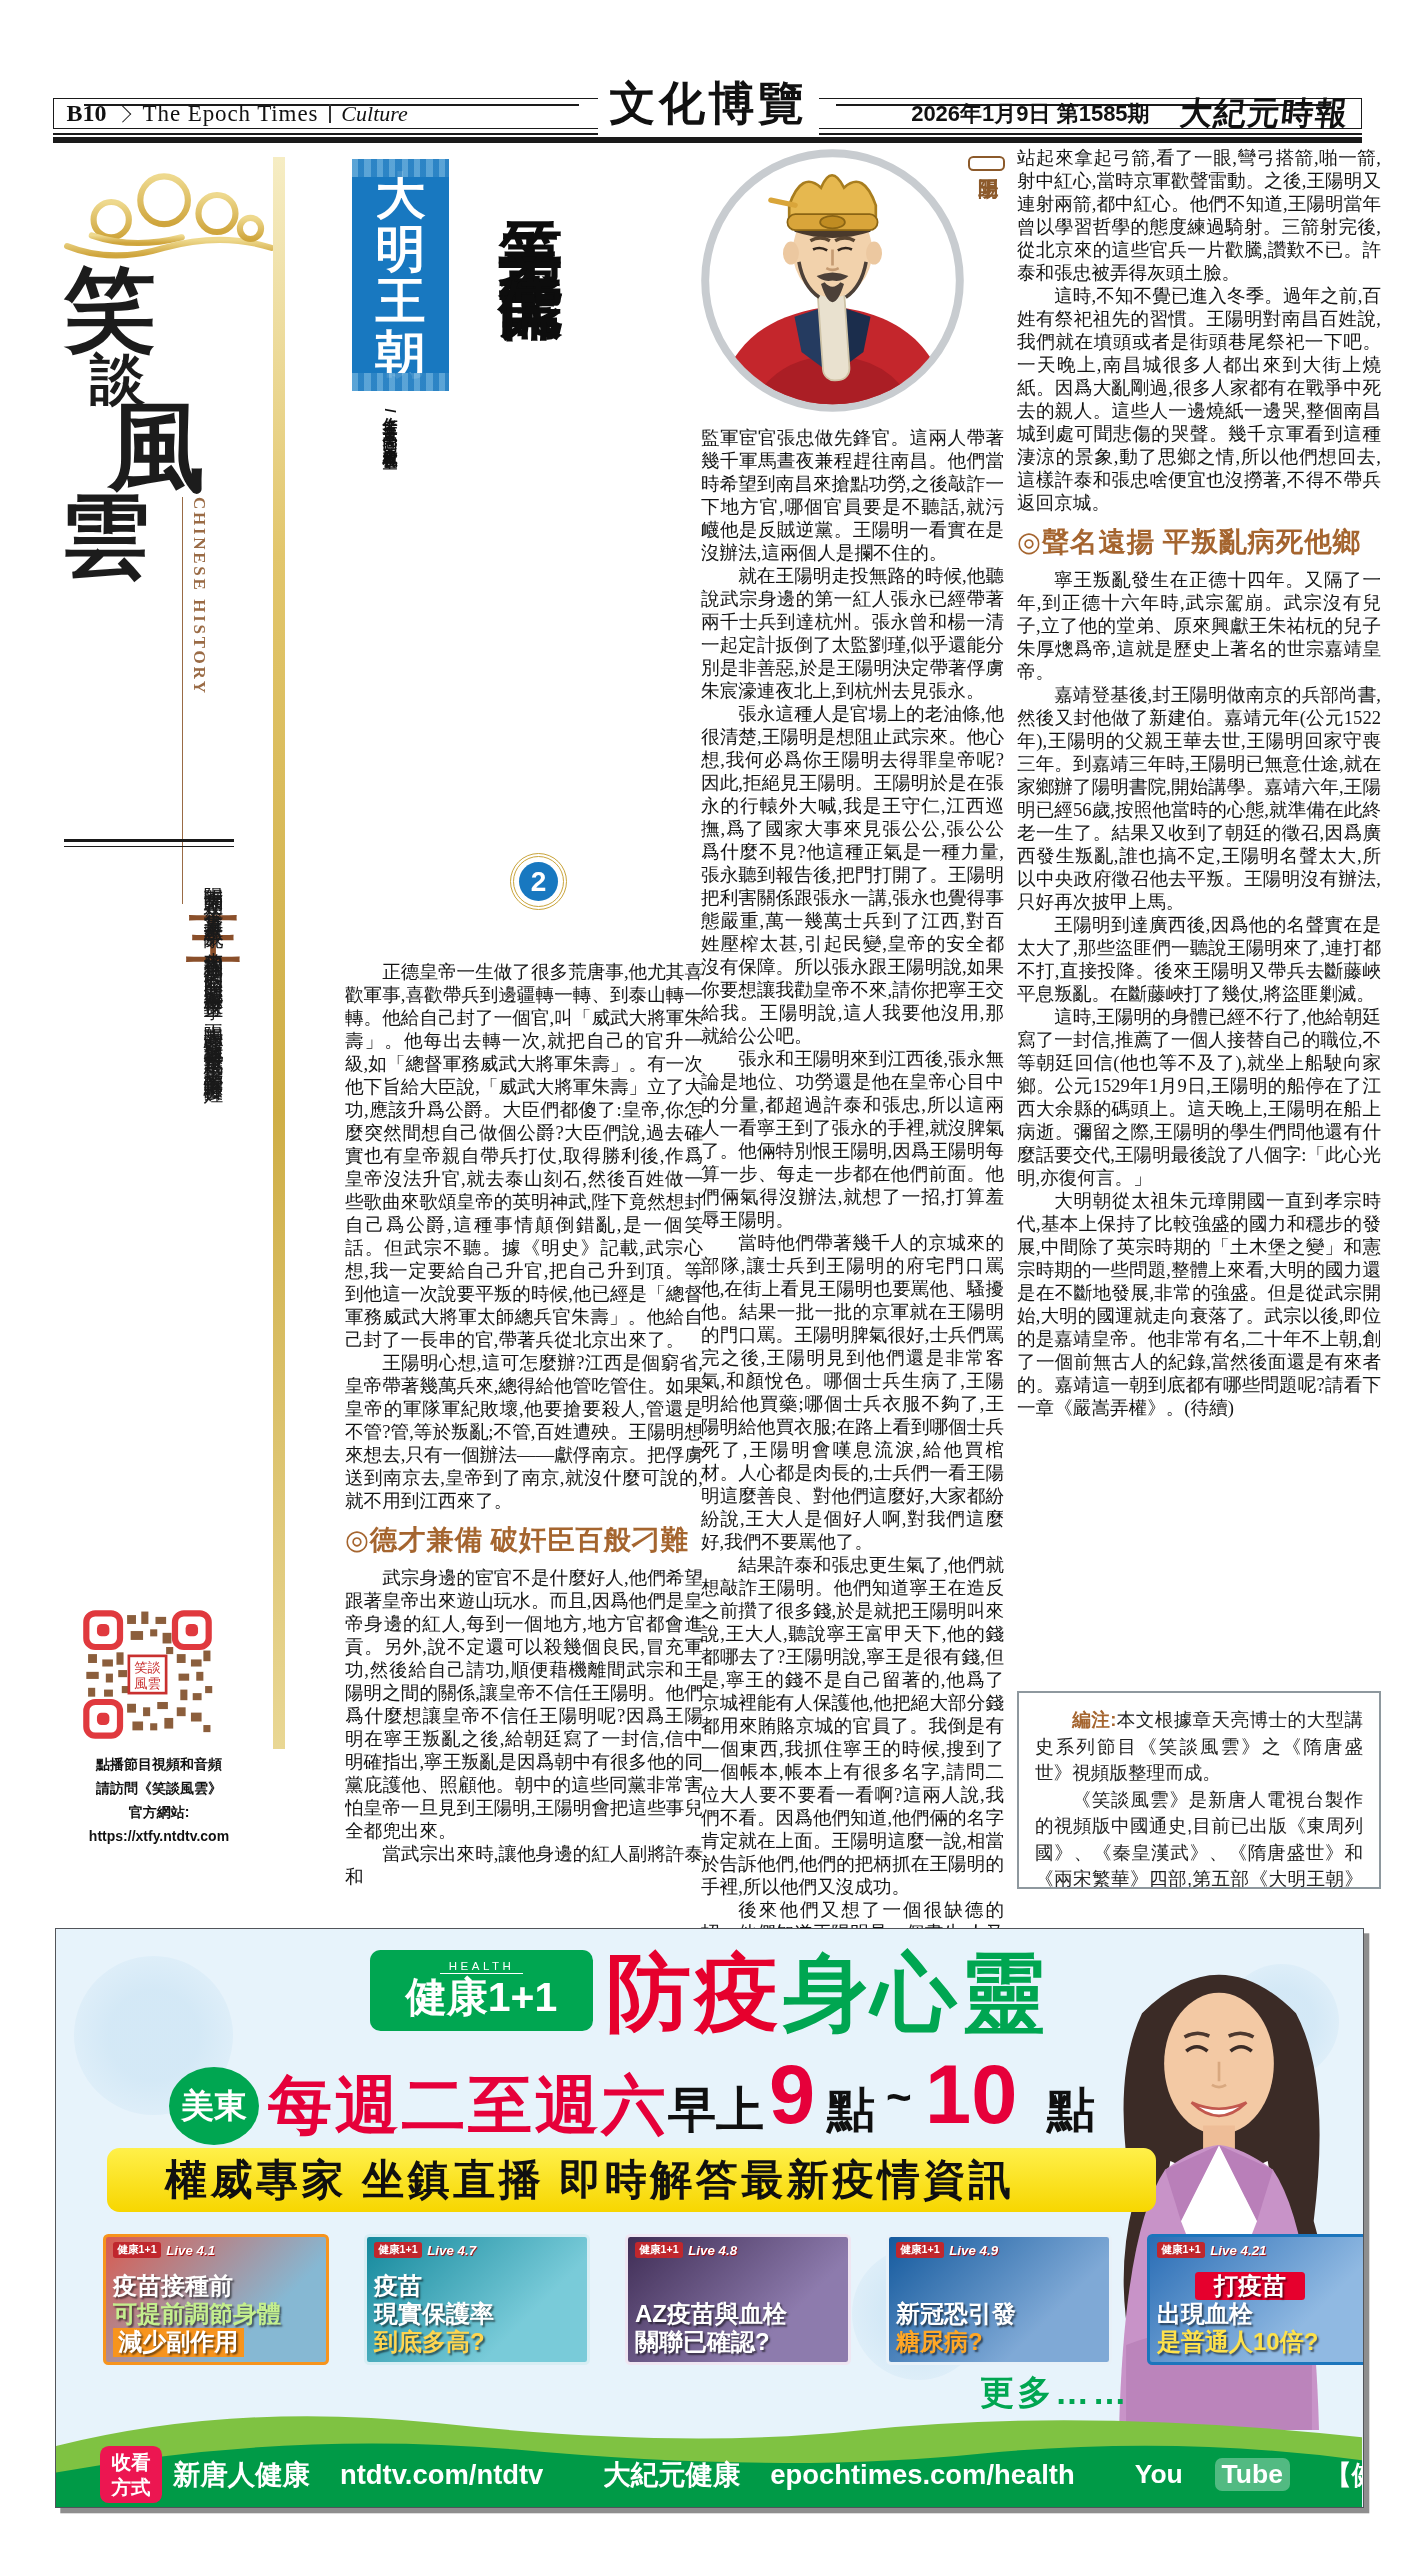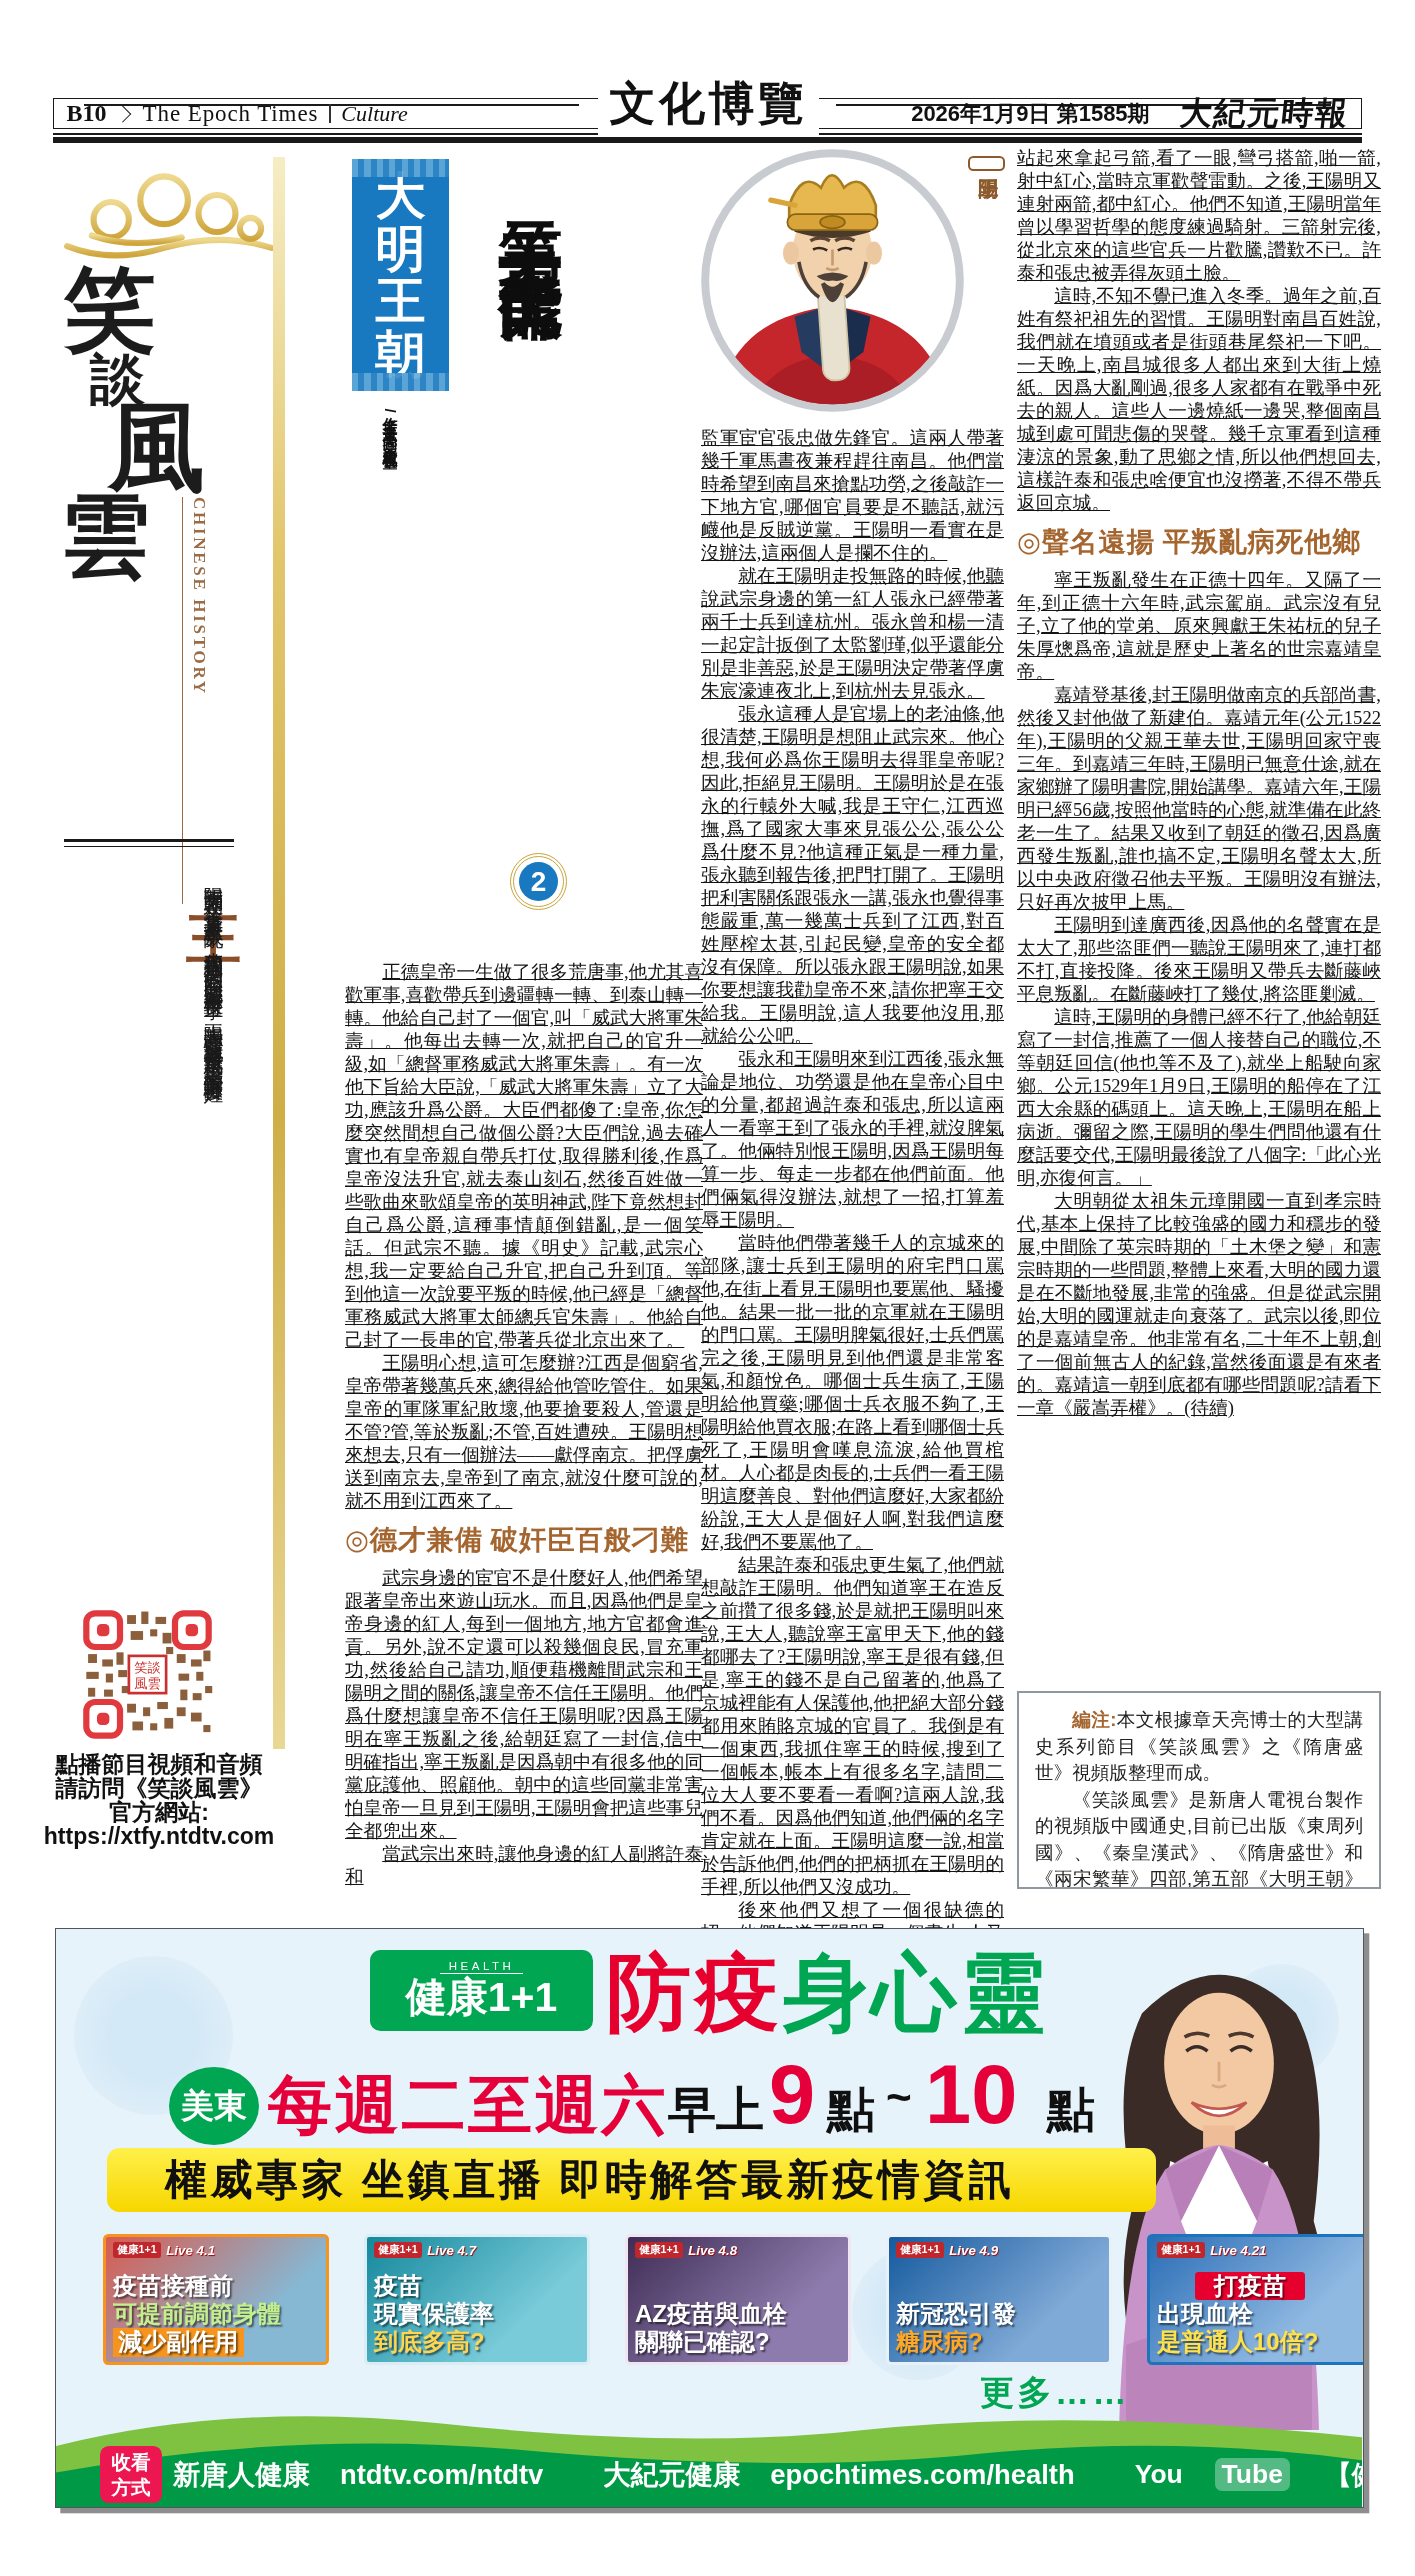--- a/index.html
+++ b/index.html
@@ -47,21 +47,21 @@
   }
   .intro-rule { left:64px; top:839px; width:170px; height:8px;
     border-top:3.5px solid #1a1a1a; border-bottom:1.8px solid #1a1a1a; }
   .intro {
     left:73px; top:872px; width:168px; height:594px;
     font-size:19.5px; line-height:2.0; letter-spacing:1.8px; color:#1a1a1a;
   }
   .dropcap { font-size:55px; color:#8a4f2a; line-height:1; letter-spacing:0; font-weight:bold; }
   .qr-wrap { left:81px; top:1608px; width:133px; height:133px; }
   .qr-caption { left:42px; top:1752px; width:234px; text-align:center;
-    font-size:23px; line-height:24px; font-weight:bold;
+    font-size:14px; line-height:24px; font-weight:bold;
     font-family:"Liberation Sans","DejaVu Sans",sans-serif; }
 
   
   .banner {
     left:352px; top:159px; width:97px; height:232px; background:#1878c0;
     display:flex; flex-direction:column; align-items:center; justify-content:center; gap:2.7px;
   }
   .banner:before,.banner:after { content:""; position:absolute; left:0; width:100%; height:17.7px;
     background:repeating-linear-gradient(90deg,#62a9d9 0 6.2px,#2f86c6 6.2px 12.4px); opacity:.9; }
   .banner:before { top:0; } .banner:after { bottom:0; }
@@ -78,21 +78,21 @@
     display:flex; align-items:center; justify-content:center; color:#fff; font-size:28px; font-weight:bold;
     font-family:"Liberation Sans","DejaVu Sans",sans-serif; }
 
   
   .portrait { left:699px; top:147px; width:267px; height:267px; }
   .seal { left:968px; top:156px; width:37px; padding:5.3px 3.5px; border:2.7px solid #8c5a2b; border-radius:5.3px;
     color:#8c5a2b; font-size:20.3px; font-weight:bold; line-height:1.15; text-align:center; }
 
   
   .col { overflow:hidden; }
-  .col p { font-size:18.6px; line-height:23px; text-align:justify; text-indent:2em; color:#141414;text-decoration:underline; }
+  .col p { font-size:18.6px; line-height:23px; text-align:justify; text-indent:2em; color:#141414; }
   .col p.cont { text-indent:0; }
   .col1 { left:345px; top:960px; width:358px; height:984px; }
   .col2 { left:701px; top:426px; width:303px; height:1518px; }
   .col3 { left:1017px; top:146px; width:364px; height:1537px; }
   .subhead { color:#a5652f; font-size:27.4px; font-weight:bold; letter-spacing:0.9px;
     margin:12.4px 0 8.8px 0; text-indent:0 !important; line-height:1.2;
     font-family:"Liberation Serif","DejaVu Serif",serif; }
   .note-box { left:1017px; top:1691px; width:364px; height:198px;
     border:2.7px solid #8e989e; padding:14px 16px; overflow:hidden;
     font-family:"Liberation Sans","DejaVu Sans",sans-serif; }

